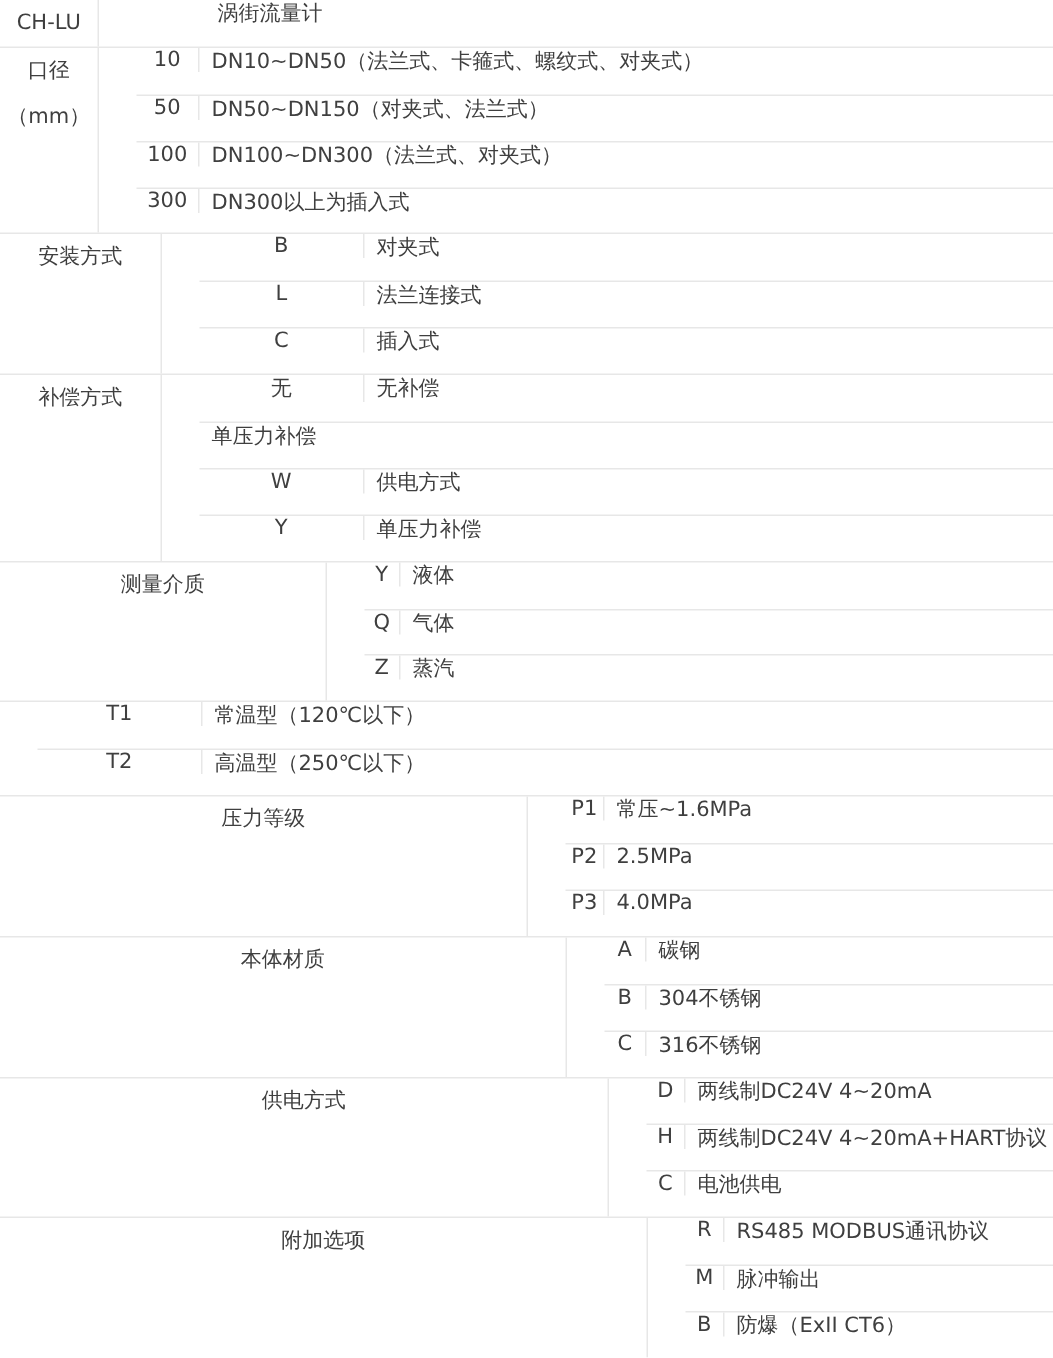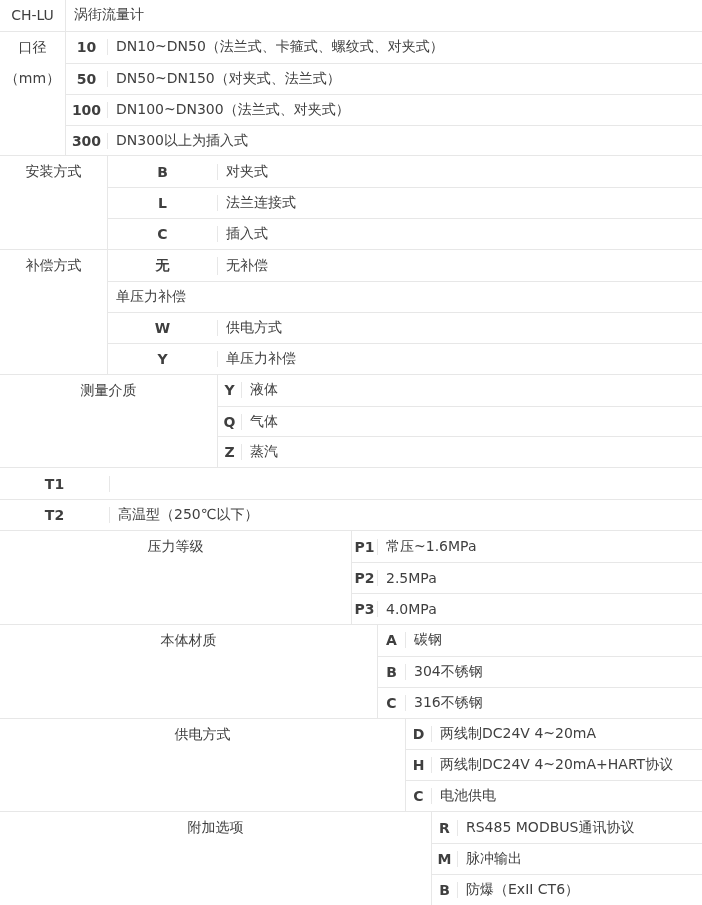--- a/index.html
+++ b/index.html
@@ -13,49 +13,49 @@
   .spec-table {
     width: 702px;
     background: #ffffff;
     --line: #e7e7e7;
     --rh: 30.9px;
   }
   .section {
     display: flex;
     border-top: 1px solid var(--line);
   }
-  .section.first { border-top: none; }
+  .section.first { border-top: none; gap: 46px; }
   .label-cell {
     width: var(--lw);
     flex-shrink: 0;
     border-right: 1px solid var(--line);
     text-align: center;
     line-height: var(--rh);
   }
   .rows {
     flex: 1;
     min-width: 0;
     display: flex;
     flex-direction: column;
   }
   .row {
     display: flex;
     height: var(--rh);
-    align-items: center;
+    align-items: flex-start;
+    margin-left: 25px;
   }
   .row + .row { border-top: 1px solid var(--line); }
   .code-cell {
     width: var(--cw);
     flex-shrink: 0;
     border-right: 1px solid var(--line);
     display: flex;
     align-items: center;
     justify-content: center;
     white-space: nowrap;
-    font-weight: bold;
   }
   .desc-cell {
     flex: 1;
     min-width: 0;
     display: flex;
     align-items: center;
     padding-left: 8px;
     white-space: nowrap;
     overflow: hidden;
   }
@@ -153,20 +153,21 @@
         <div class="code-cell">Z</div>
         <div class="desc-cell">蒸汽</div>
       </div>
     </div>
   </div>
 
   <div class="section" style="--lw:242px; --cw:110px">
     <div class="rows">
       <div class="row">
         <div class="code-cell">T1</div>
+        <div class="desc-cell">常温型（120℃以下）</div>
       </div>
       <div class="row">
         <div class="code-cell">T2</div>
         <div class="desc-cell">高温型（250℃以下）</div>
       </div>
     </div>
   </div>
 
   <div class="section" style="--lw:352px; --cw:26px">
     <div class="label-cell">压力等级</div>

